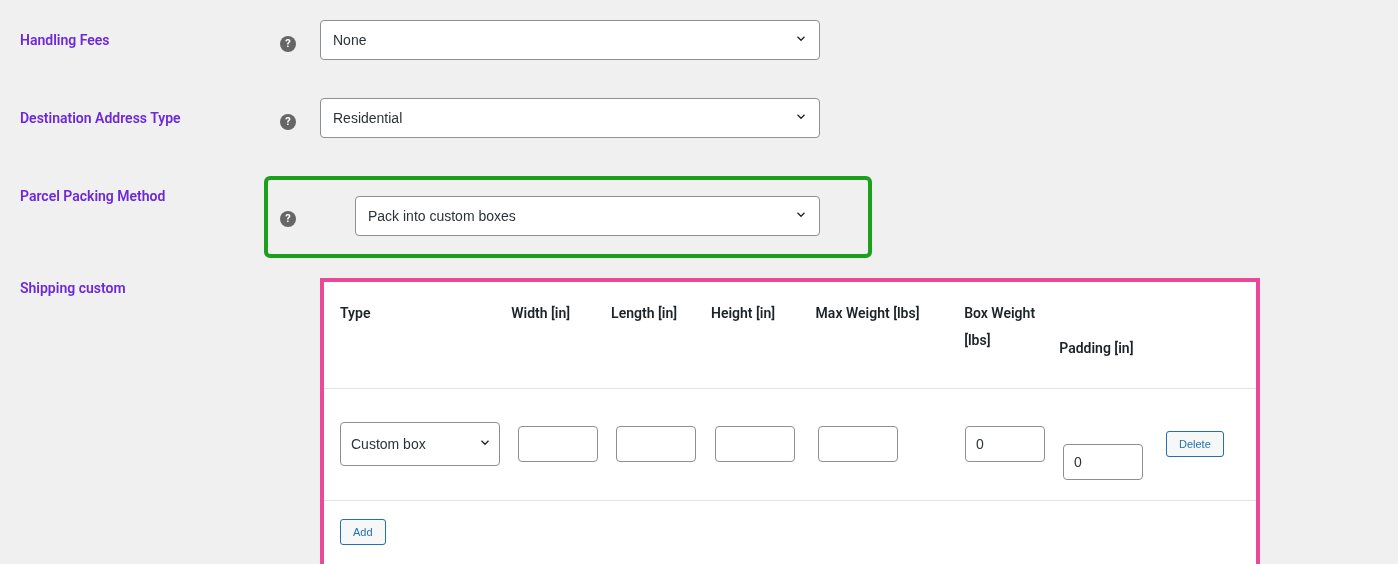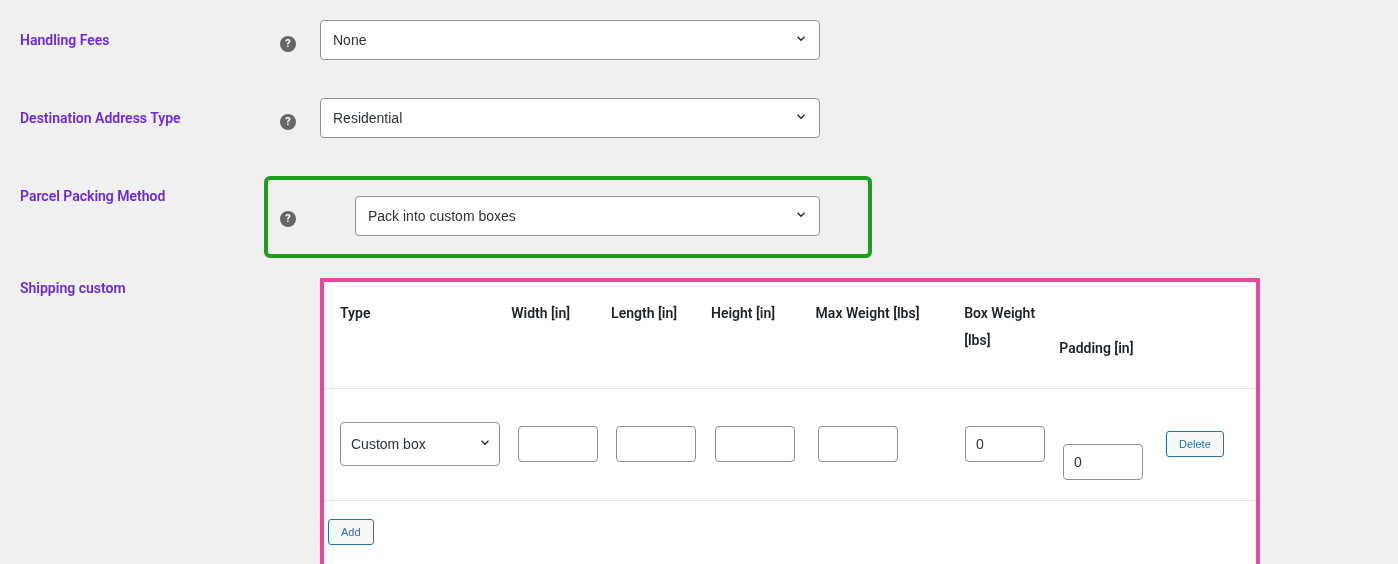--- a/index.html
+++ b/index.html
@@ -163,21 +163,21 @@
       display: inline-block;
       padding: 6px 12px;
       border: 1px solid #2271b1;
       border-radius: 3px;
       background: #f6f7f7;
       color: #2271b1;
       font-size: 11px;
       cursor: pointer;
     }
     .table-footer {
-      padding: 18px 16px 20px 4px;
+      padding: 18px 16px 20px 16px;
       border-top: 1px solid #e5e5e5;
     }
     .shipping-row .label-col {
       padding-top: 0;
     }
   </style>
 </head>
 <body>
 
 <div class="form-row">

